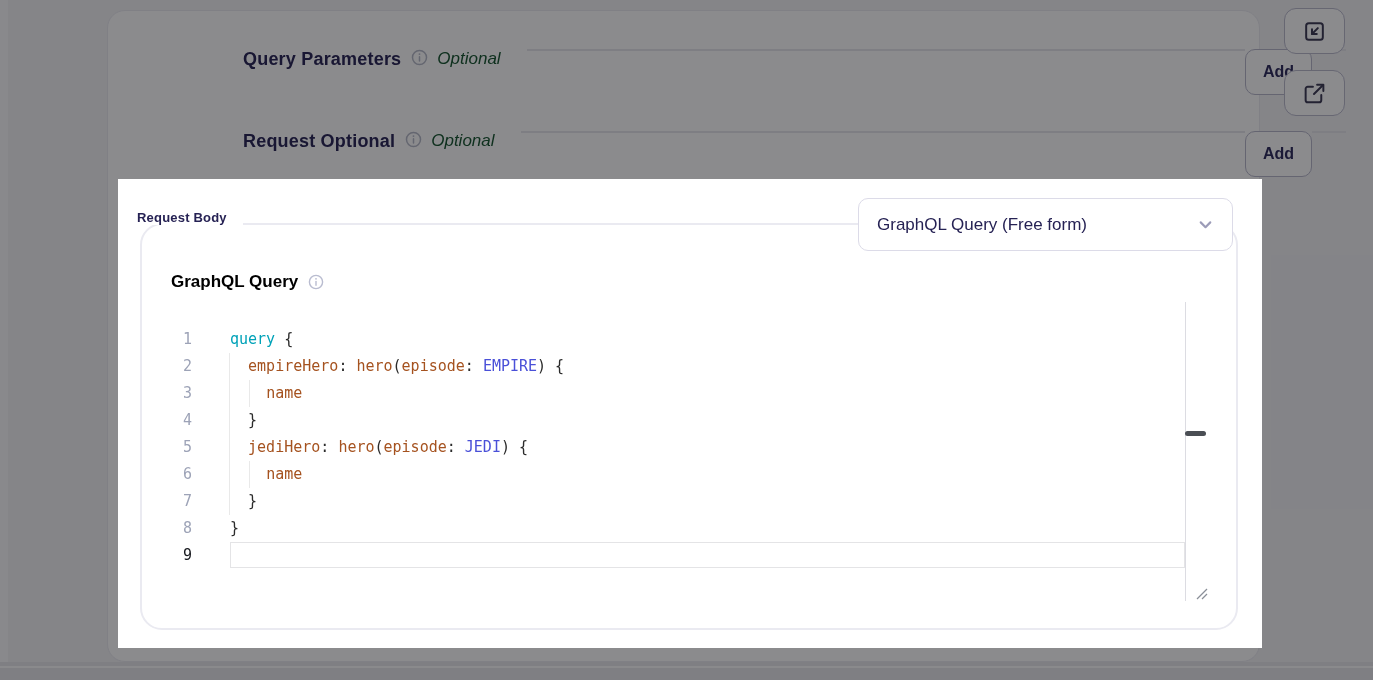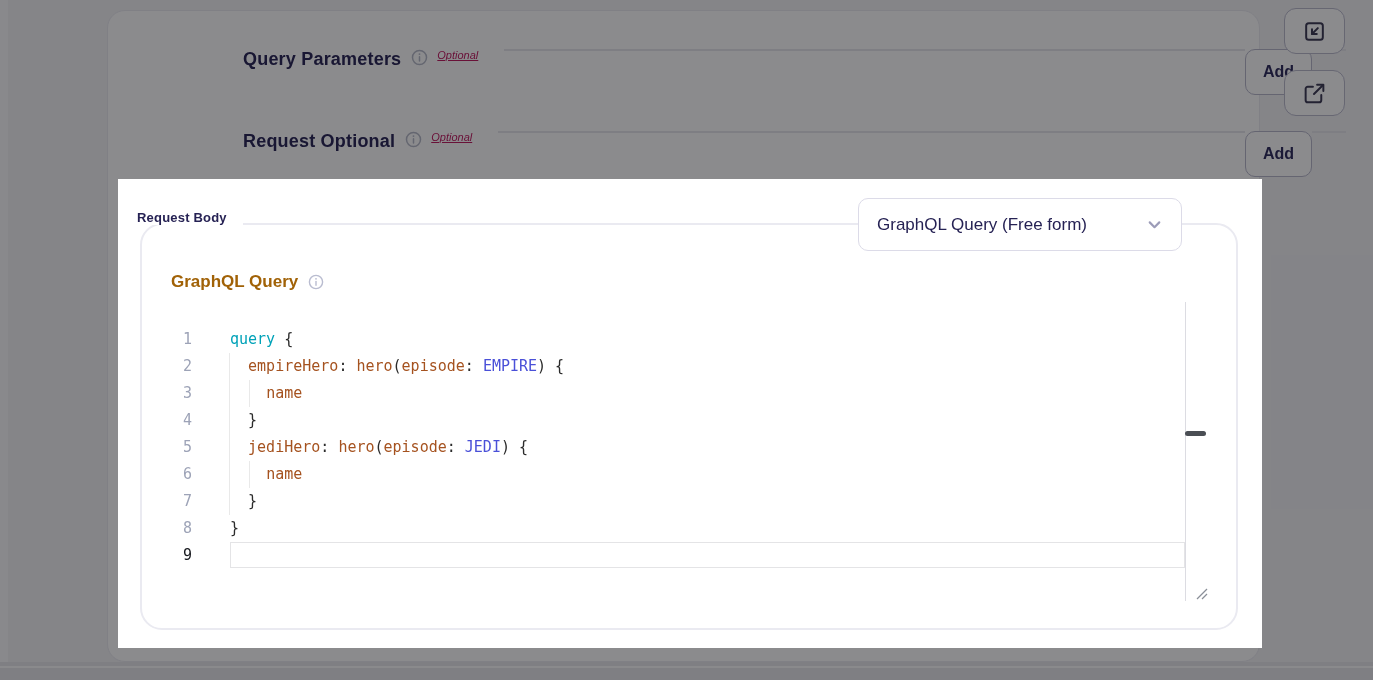--- a/index.html
+++ b/index.html
@@ -12,21 +12,21 @@
   .footer-line { position:absolute; left:0; top:666px; width:100%; height:2px; background:#fbfbfc; }
 
   .main-card { position:absolute; left:107px; top:10px; width:1153px; height:652px;
                background:#fdfdfe; border:1px solid #e9e9ee; border-radius:18px; }
 
   .section-row { position:absolute; left:135px; width:1103px; height:46px;
                  display:flex; align-items:flex-start; }
   .row-qp { top:38px; } .row-rh { top:120px; }
   .section-title { font-size:18px; font-weight:600; color:#262254; letter-spacing:.2px; white-space:nowrap; }
   .info-icon { margin-left:10px; flex:0 0 auto; display:flex; }
-  .optional { margin-left:9px; font-style:italic; font-size:11px; color:#be185d; white-space:nowrap;text-decoration:underline; }
+  .optional { margin-left:9px; font-style:italic; font-size:17px; color:#14532d; white-space:nowrap; }
   .row-line { flex:1; height:2px; background:#e4e4ea; margin-left:26px; }
   .row-line-end { width:34px; height:2px; background:#e4e4ea; }
   .add-button { width:67px; height:46px; border:1.5px solid #b6b6c9; border-radius:10px;
                 background:#fdfdfe; color:#2b2859; font-weight:600; font-size:16px;
                 font-family:"Liberation Sans", sans-serif;
                 display:flex; align-items:center; justify-content:center; cursor:pointer; }
 
   .icon-button { position:absolute; left:1284px; width:61px; height:46px;
                  border:1.5px solid #b9b9cb; border-radius:12px; background:#fdfdfe;
                  display:flex; align-items:center; justify-content:center; cursor:pointer; }
@@ -36,29 +36,29 @@
   .dim-overlay { position:absolute; left:0; top:0; width:100%; height:100%;
                  background:rgba(10,10,15,0.47); z-index:10; }
 
   
   .modal { position:absolute; left:118px; top:179px; width:1144px; height:469px;
            background:#ffffff; z-index:20; }
   .modal-title { position:absolute; left:19px; top:31px; z-index:3; background:#ffffff;
                  padding-right:16px; font-size:13px; font-weight:600; color:#262254; letter-spacing:.2px; }
   .body-card { position:absolute; left:22px; top:44px; width:1098px; height:407px;
                border:2px solid #eaeaf1; border-radius:22px; background:#ffffff; z-index:1; }
-  .dropdown { position:absolute; left:740px; top:19px; width:324px; height:53px;
+  .dropdown { position:absolute; left:740px; top:19px; width:375px; height:53px;
               background:#ffffff; border:1.5px solid #dcdbe8; border-radius:10px; z-index:4;
               display:flex; align-items:center; justify-content:space-between;
               padding:0 18px 0 18px; cursor:pointer; }
   .dropdown-value { font-size:17px; color:#262254; white-space:nowrap; }
 
   .editor-label { position:absolute; left:53px; top:93px; z-index:2;
                   display:flex; align-items:center; gap:10px;
-                  font-size:17px; font-weight:600; color:#a16207; }
+                  font-size:17px; font-weight:600; color:#000000; }
 
   .editor-gutter { position:absolute; left:44px; top:147px; width:30px; z-index:2;
                    font-family:"DejaVu Sans Mono", monospace; font-size:15px; line-height:27px;
                    text-align:right; color:#9da3b7; }
   .editor-gutter .ln { height:27px; }
   .editor-gutter .ln.active { color:#16181d; }
   .editor-code { position:absolute; left:112px; top:147px; width:955px; z-index:2;
                  font-family:"DejaVu Sans Mono", monospace; font-size:15px; line-height:27px;
                  white-space:pre; color:#2b2b2b; cursor:text; }
   .editor-code .cl { height:27px; }

